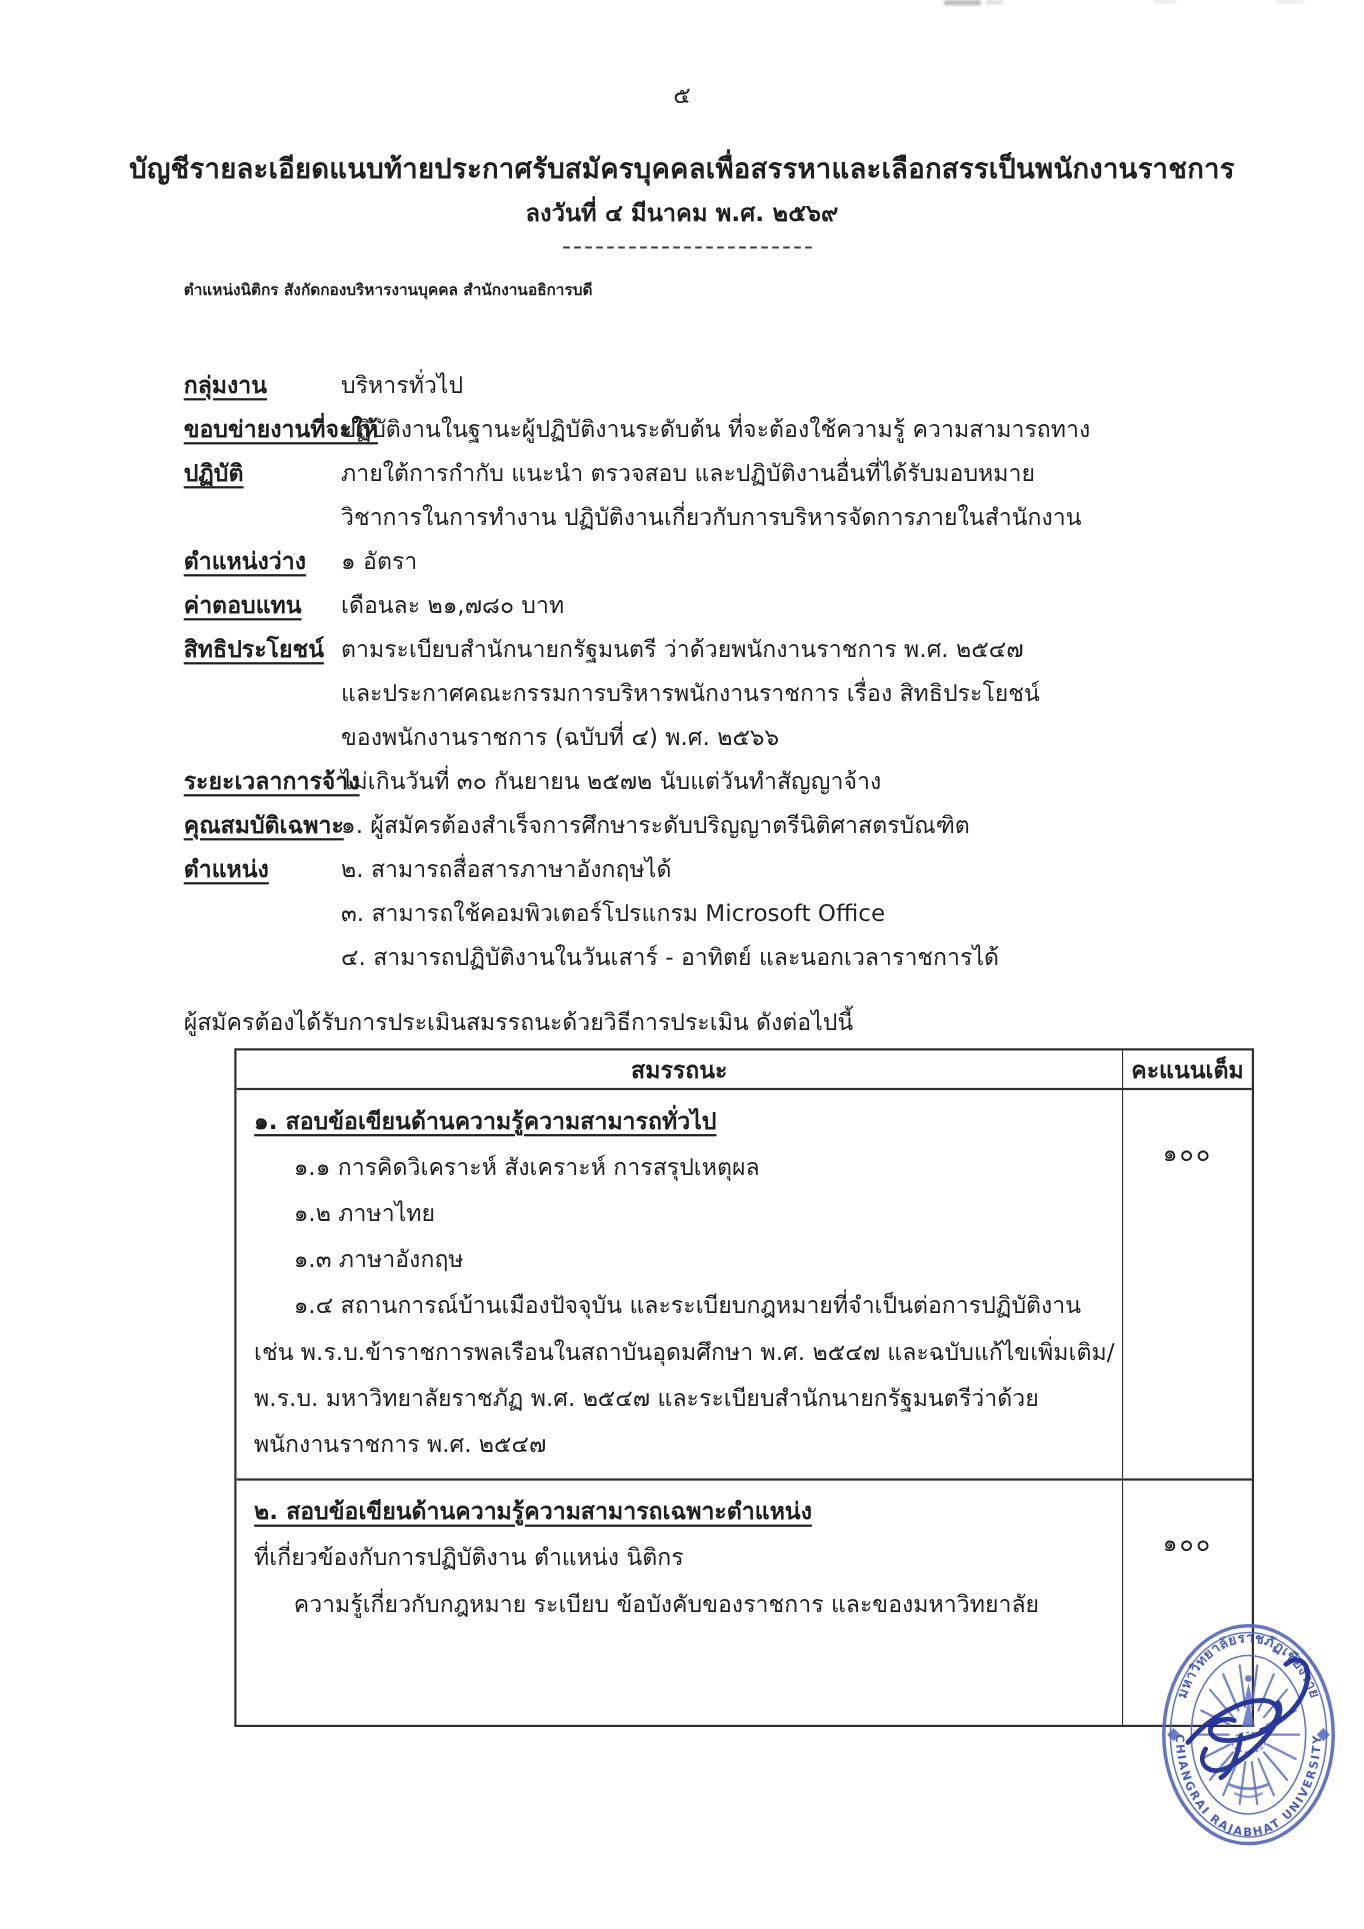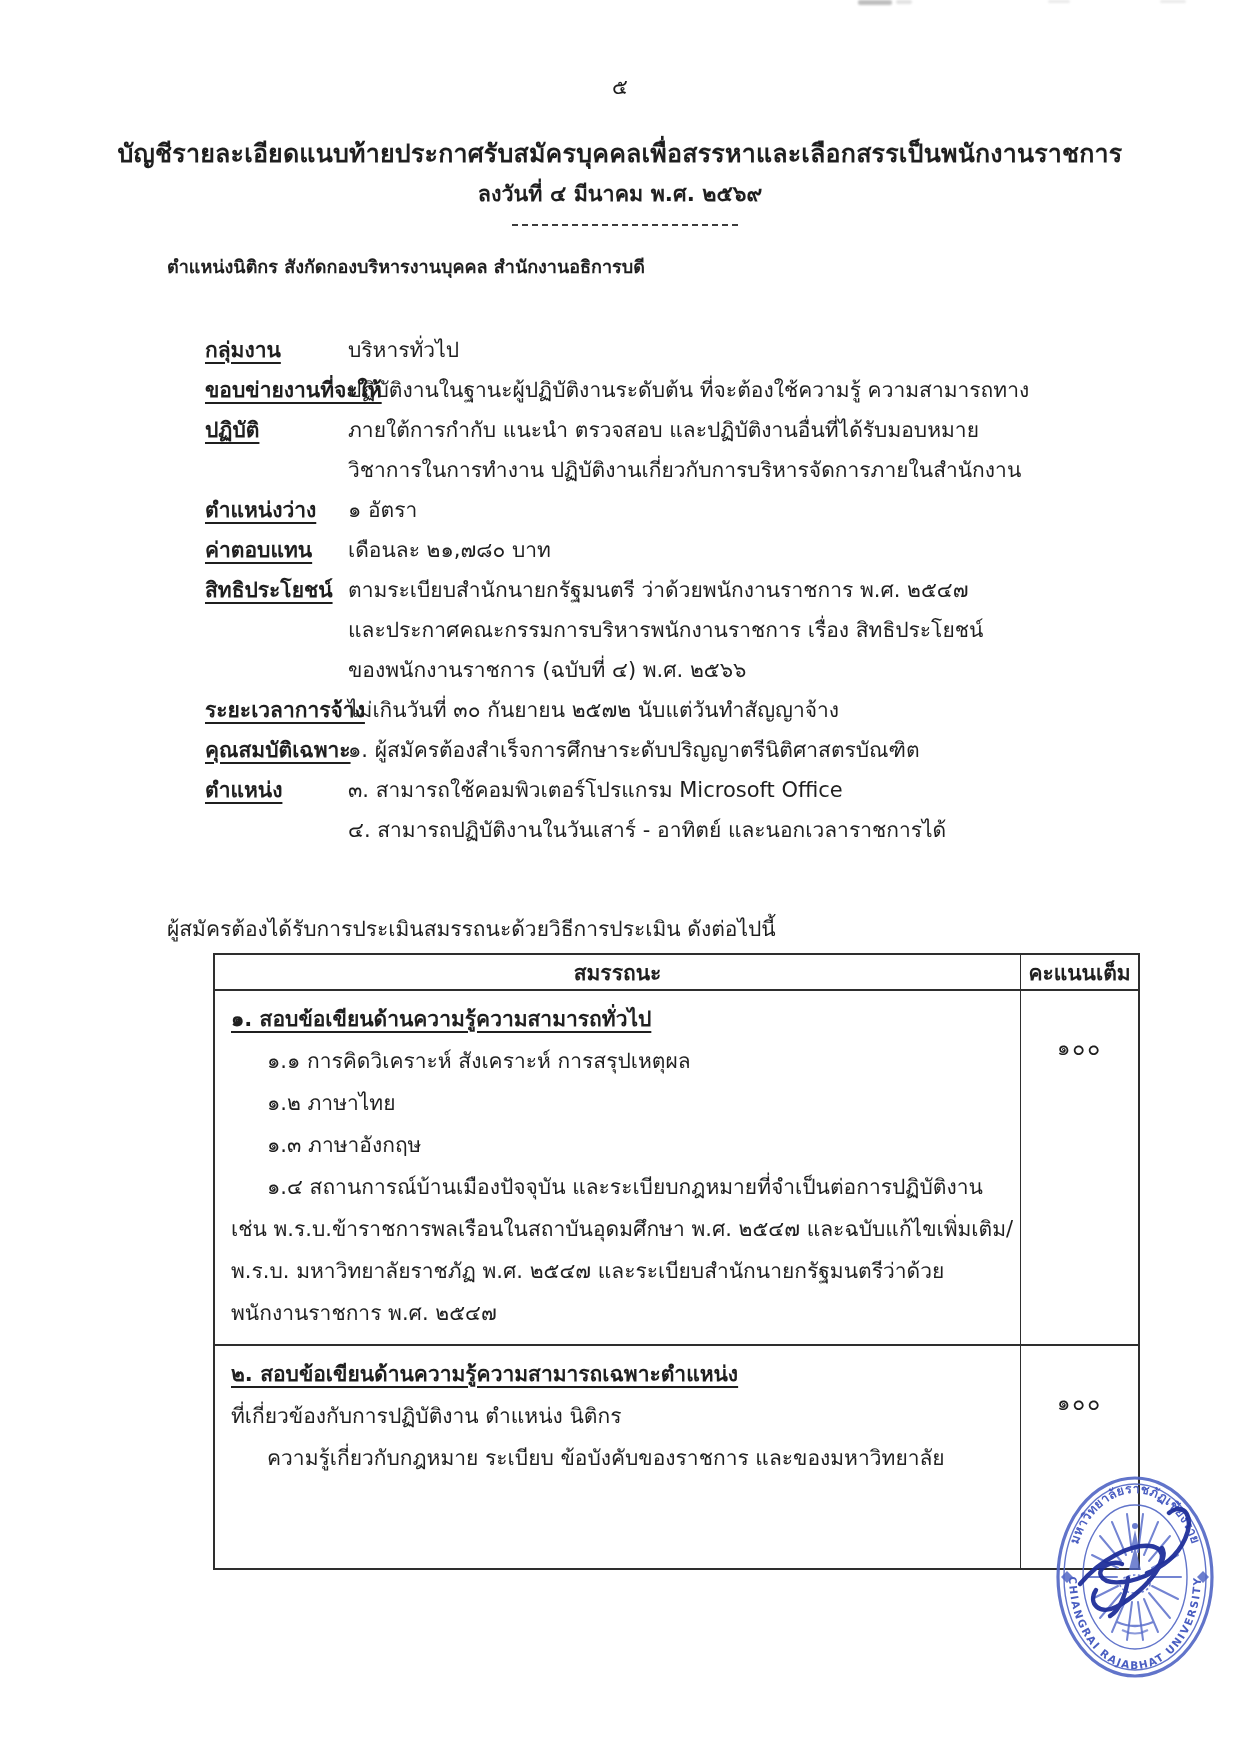--- a/index.html
+++ b/index.html
@@ -7,25 +7,25 @@
     width:1240px;height:1754px;position:relative;overflow:hidden;
     font-family:"DejaVu Sans","Liberation Sans",sans-serif;
     color:#1f1f1f;-webkit-font-smoothing:antialiased;
   }
   .abs{position:absolute;}
   .center{left:0;width:1240px;text-align:center;}
   .pageno{top:70px;font-size:21px;}
   .title1{top:133px;font-size:25px;font-weight:bold;letter-spacing:.2px;}
   .title2{top:176px;font-size:21.5px;font-weight:bold;}
   .dashes{top:224px;left:512px;width:226px;border-top:2.4px dashed #3c3c3c;height:0;}
-  .section{top:252px;left:167px;font-size:18px;font-weight:bold;}
+  .section{top:252px;left:167px;font-size:14px;font-weight:bold;}
 
   .fields{top:330px;left:167px;width:930px;font-size:21px;}
   .frow{display:flex;align-items:flex-start;}
-  .flabels{width:143px;flex:none;margin-left:38px;}
+  .flabels{width:143px;flex:none;}
   .fvalues{flex:1;}
   .flabel{font-weight:bold;line-height:40px;white-space:nowrap;
     text-decoration:underline;text-underline-offset:5px;text-decoration-thickness:1.6px;}
   .fline{line-height:40px;white-space:nowrap;}
 
   .intro{top:912px;left:167px;font-size:21px;}
 
   .doc-table{top:953px;left:213px;width:927px;height:617px;
     border:2px solid #2e2e2e;box-sizing:border-box;font-size:21px;}
   .thead{display:flex;height:36px;border-bottom:2.5px solid #2e2e2e;box-sizing:border-box;}
@@ -122,20 +122,21 @@
       </div>
   </div>
 
   <div class="frow">
     <div class="flabels">
       <div class="flabel">คุณสมบัติเฉพาะ</div>
       <div class="flabel">ตำแหน่ง</div>
     </div>
     <div class="fvalues">
       <div class="fline">๑.  ผู้สมัครต้องสำเร็จการศึกษาระดับปริญญาตรีนิติศาสตรบัณฑิต</div>
+      <div class="fline">๒.  สามารถสื่อสารภาษาอังกฤษได้</div>
       <div class="fline">๓.  สามารถใช้คอมพิวเตอร์โปรแกรม Microsoft Office</div>
       <div class="fline">๔.  สามารถปฏิบัติงานในวันเสาร์ - อาทิตย์ และนอกเวลาราชการได้</div>
     </div>
   </div>
 
 </div>
 
 <div class="abs intro">ผู้สมัครต้องได้รับการประเมินสมรรถนะด้วยวิธีการประเมิน ดังต่อไปนี้</div>
 
 <div class="abs doc-table">

